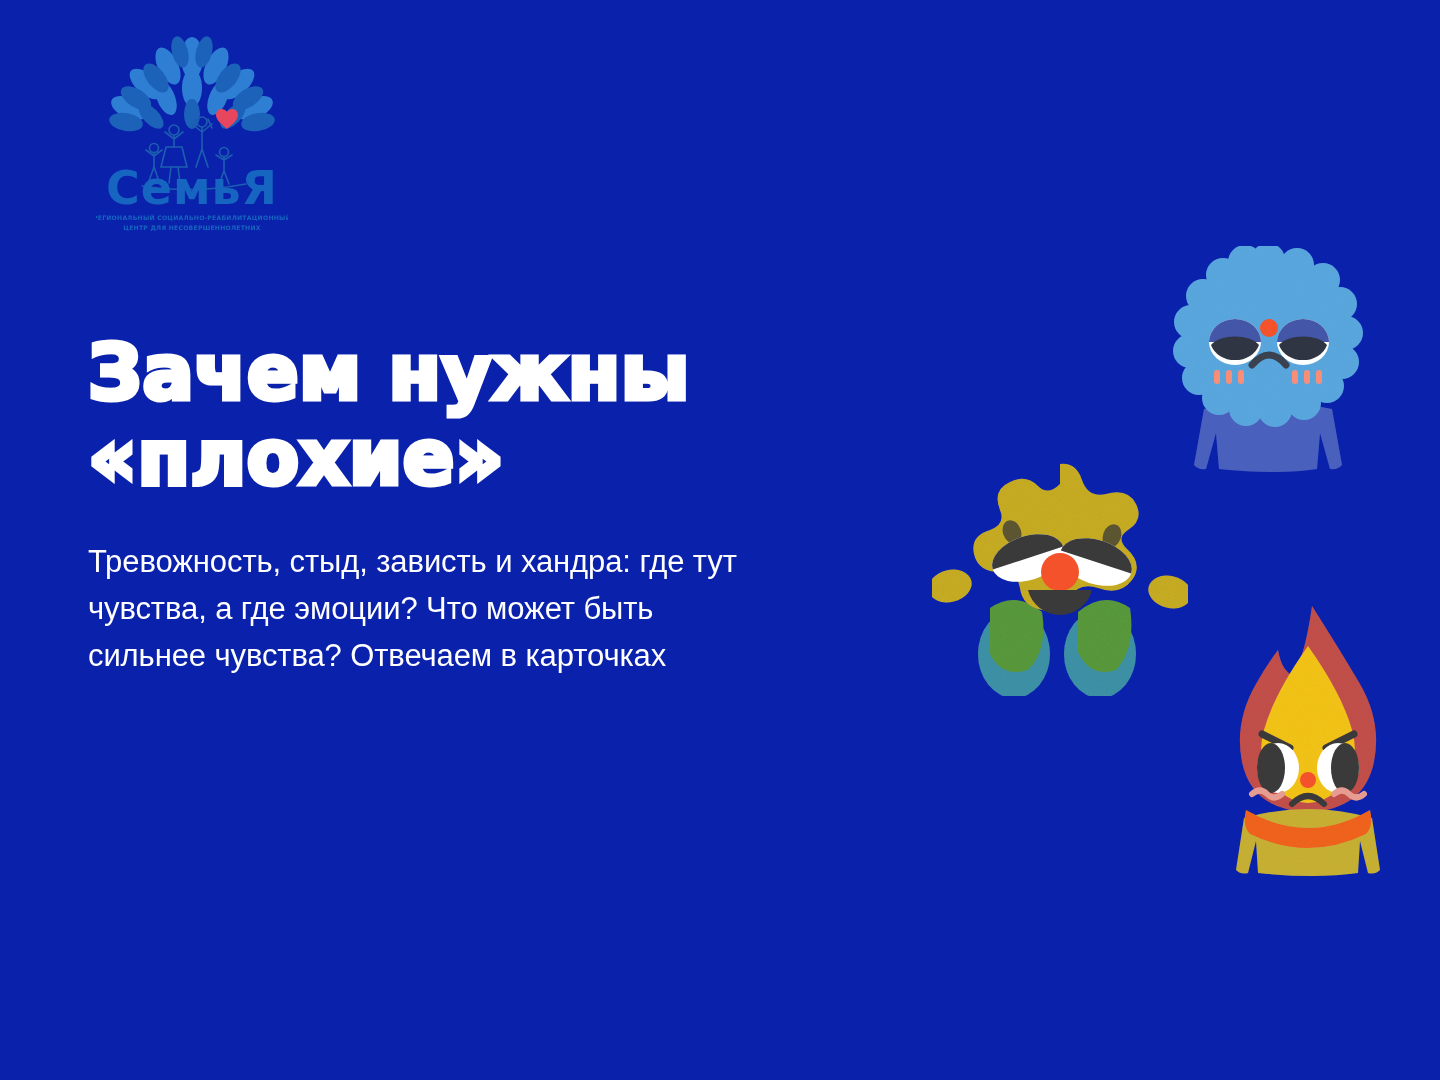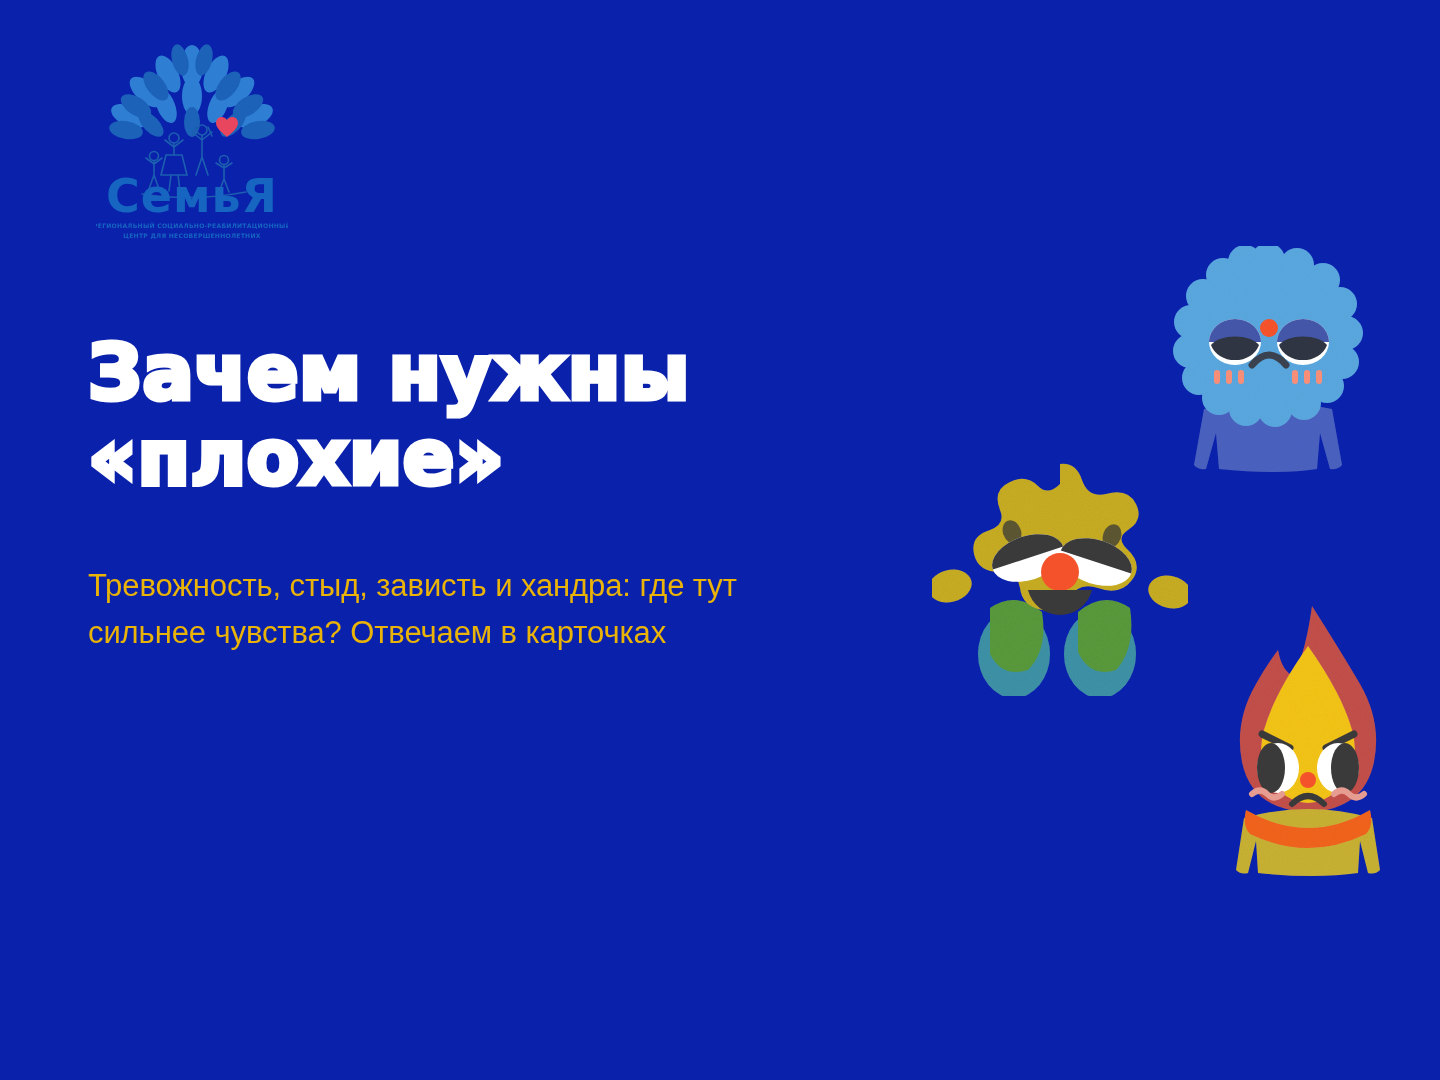--- a/index.html
+++ b/index.html
@@ -4,43 +4,43 @@
 <style>
   * { margin:0; padding:0; box-sizing:border-box; }
   html, body { width:1440px; height:1080px; overflow:hidden; }
   body {
     background:#0A21AC;
     font-family:"Liberation Sans", sans-serif;
     position:relative;
   }
 
   
-  #logo { position:absolute; left:96px; top:44px; width:192px; height:205px; }
+  #logo { position:absolute; left:96px; top:36px; width:192px; height:205px; }
   #logo svg { display:block; width:100%; height:100%; }
 
   
   #text-col {
     position:absolute; left:88px; top:330px; width:860px;
     text-align:left;
   }
   #headline {
     color:#FFFFFF;
     font-family:"DejaVu Sans", sans-serif;
     font-weight:700;
     font-size:76px;
     line-height:1.12;
     letter-spacing:0.5px;
     -webkit-text-stroke:5px #FFFFFF;
     paint-order:stroke fill;
   }
   #headline .hl-line { display:block; }
 
   #subhead {
-    margin-top:62px;
-    color:#eab308;
+    margin-top:38px;
+    color:#ffffff;
     font-family:"Liberation Sans", sans-serif;
     font-weight:400;
     font-size:31px;
     line-height:1.52;
     letter-spacing:-0.1px;
   }
   #subhead .sub-line { display:block; }
 
   
   .character { position:absolute; }
@@ -116,20 +116,21 @@
   </svg>
 </div>
 
 <div id="text-col">
   <h1 id="headline">
     <span class="hl-line">Зачем нужны</span>
     <span class="hl-line">«плохие»</span>
   </h1>
   <p id="subhead">
     <span class="sub-line">Тревожность, стыд, зависть и хандра: где тут</span>
+    <span class="sub-line">чувства, а где эмоции? Что может быть</span>
     <span class="sub-line">сильнее чувства? Отвечаем в карточках</span>
   </p>
 </div>
 
 <div class="character" id="char-cloud">
   <svg viewBox="0 0 244 232" xmlns="http://www.w3.org/2000/svg">
     <defs>
       <filter id="grain-c" x="-10%" y="-10%" width="120%" height="120%">
         <feTurbulence type="fractalNoise" baseFrequency="0.9" numOctaves="3" result="n"></feTurbulence>
         <feColorMatrix in="n" type="saturate" values="0" result="ng"></feColorMatrix>

